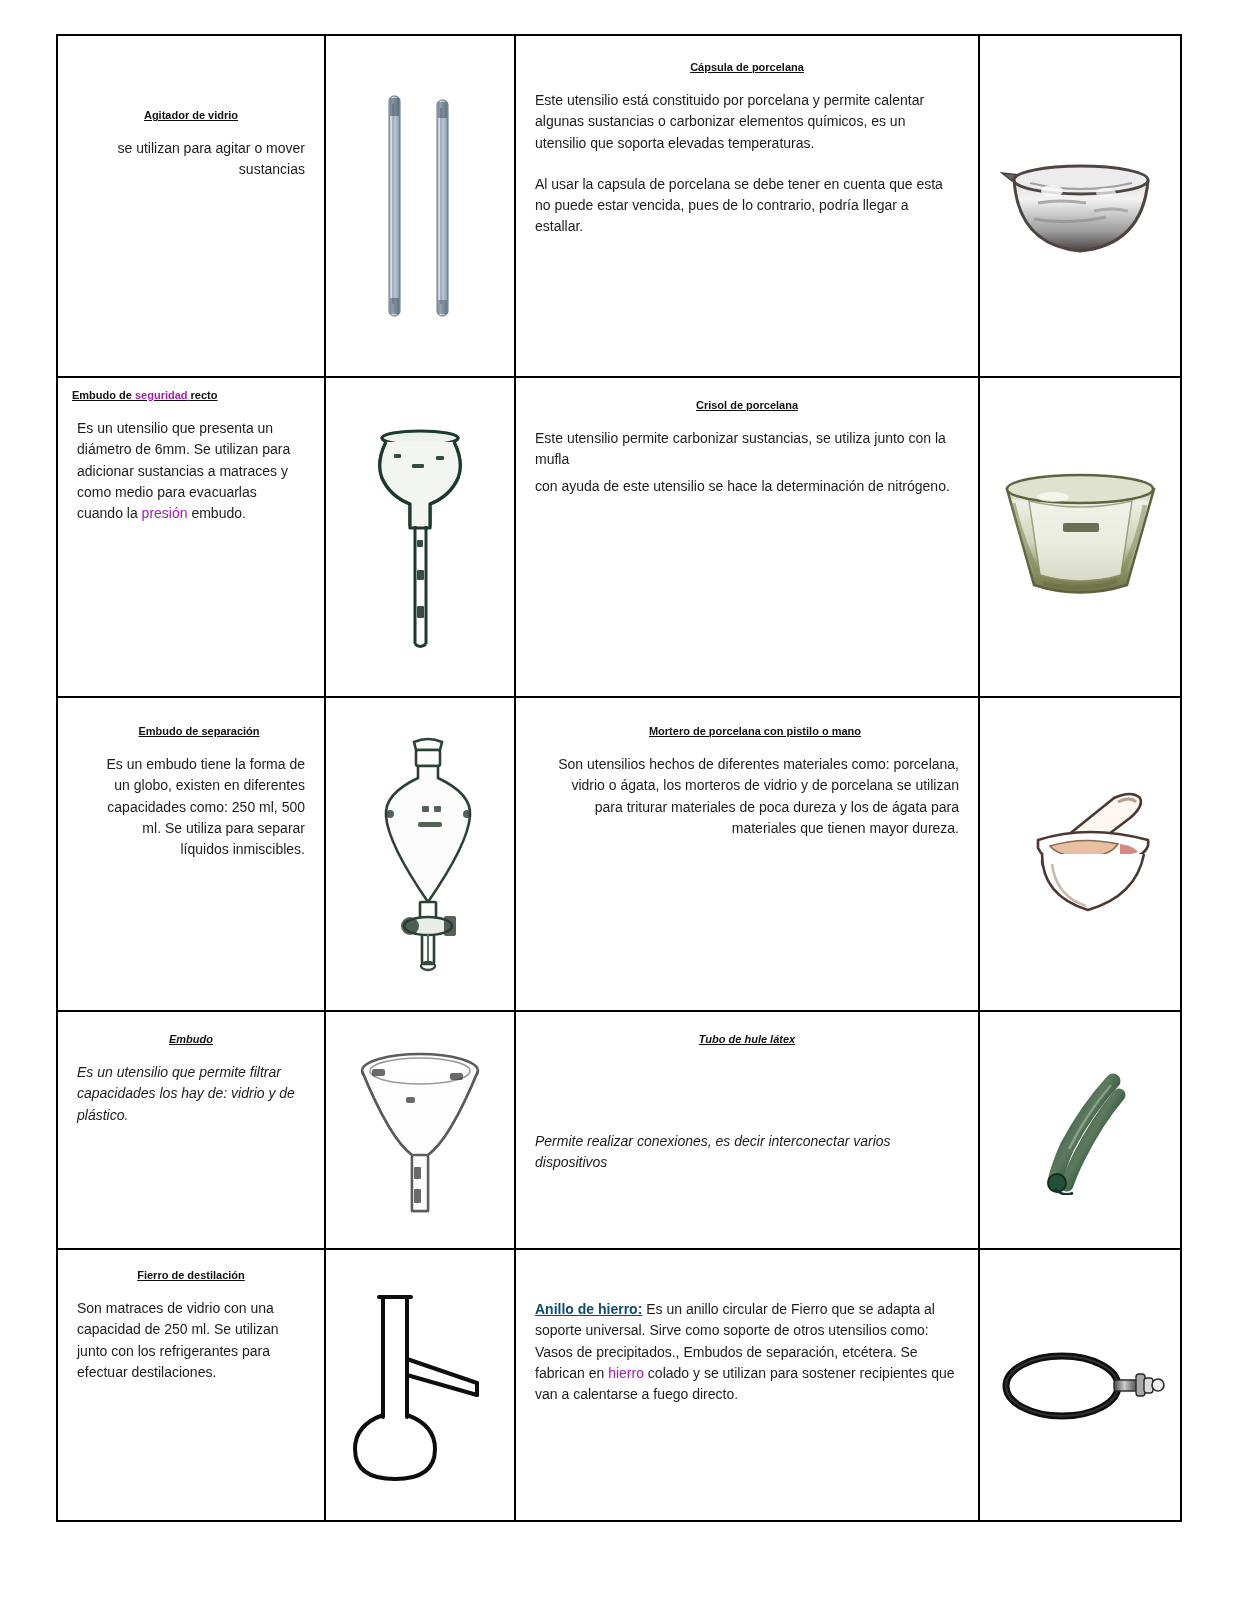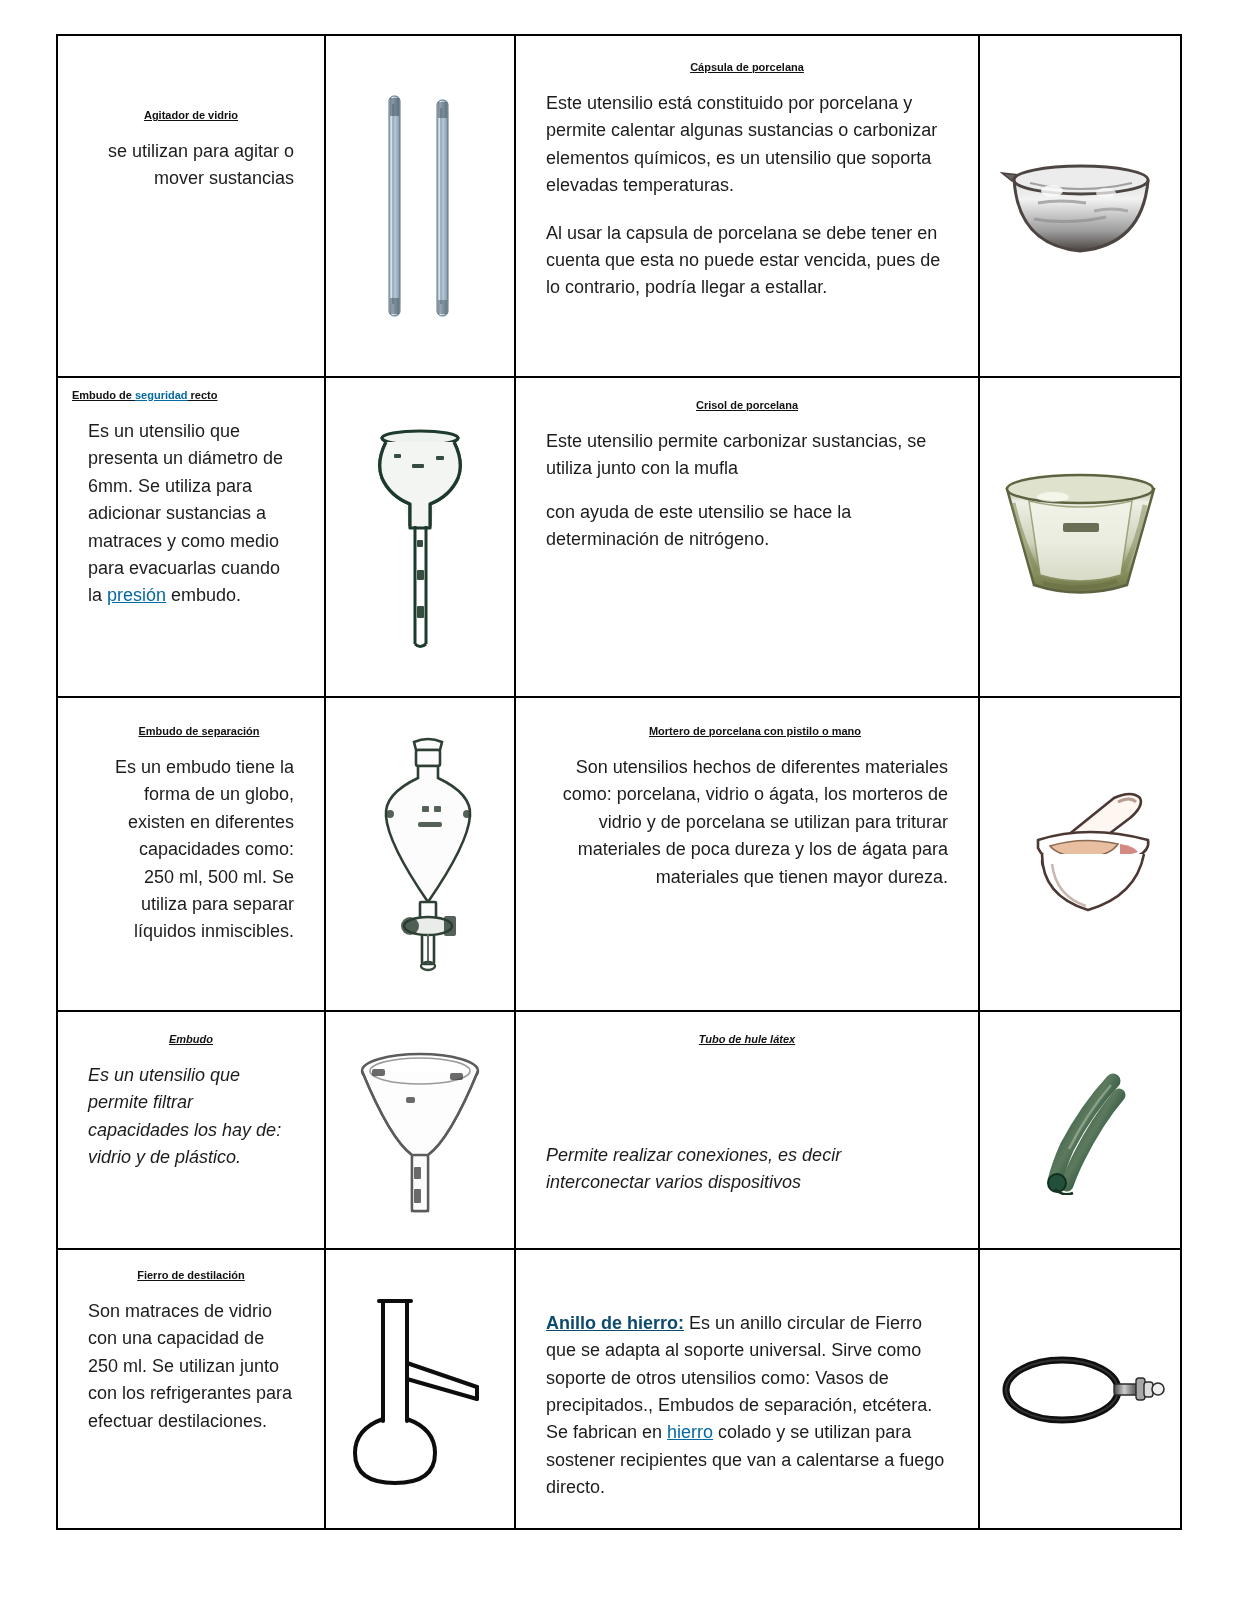--- a/index.html
+++ b/index.html
@@ -50,31 +50,30 @@
     font-weight: bold;
     text-decoration: underline;
     font-size: 11px;
     line-height: 1.28;
     margin: 0 0 16px 0;
     color: #111111;
   }
   .title.ctr { text-align: center; }
   .title.left { text-align: left; }
   .body-text {
-    font-size: 18px;
+    font-size: 14px;
     line-height: 1.52;
-    margin: 16px;
+    margin: 5px;
     color: #1c1c1c;
   }
   .body-text + .body-text { margin-top: 20px; }
   .ctr { text-align: right; }
   .just { text-align: left; }
   .lnk {
-    color: #0369a1;
-    text-decoration: underline;
+    color: #a21caf;
   }
   .inline-title {
     font-weight: bold;
     text-decoration: underline;
     color: #0c4a6e;
   }
 
   .img-cell {
     text-align: center;
     vertical-align: middle;
@@ -173,21 +172,21 @@
             <ellipse cx="116" cy="52" rx="10" ry="5" fill="#fafafa" opacity="0.7"></ellipse>
           </svg>
         </div>
       </td>
     </tr>
 
     <tr class="r2">
       <td>
         <div class="cell-pad">
           <p class="title left"><span>Embudo de </span><span class="lnk">seguridad</span><span> recto</span></p>
-          <p class="body-text just"><span>Es un utensilio que presenta un diámetro de 6mm. Se utiliza para adicionar sustancias a matraces y como medio para evacuarlas cuando la </span><span class="lnk">presión</span><span> embudo.</span></p>
+          <p class="body-text just"><span>Es un utensilio que presenta un diámetro de 6mm. Se utilizan para adicionar sustancias a matraces y como medio para evacuarlas cuando la </span><span class="lnk">presión</span><span> embudo.</span></p>
         </div>
       </td>
 
       <td class="img-cell">
         <div class="img-wrap">
           <svg width="120" height="235" viewBox="0 0 120 235">
             <g stroke="#1d3a2c" fill="none" stroke-width="3.2" stroke-linejoin="round">
               <path d="M22 18 Q60 10 98 18 Q96 25 60 27 Q24 25 22 18 Z" fill="#e9 efe9" stroke-width="3.2"></path>
               <ellipse cx="60" cy="18" rx="38" ry="7" fill="#eef2ee"></ellipse>
               <path d="M26 22 Q16 42 22 58 Q30 76 50 84 L50 106" fill="#f3f6f3"></path>

